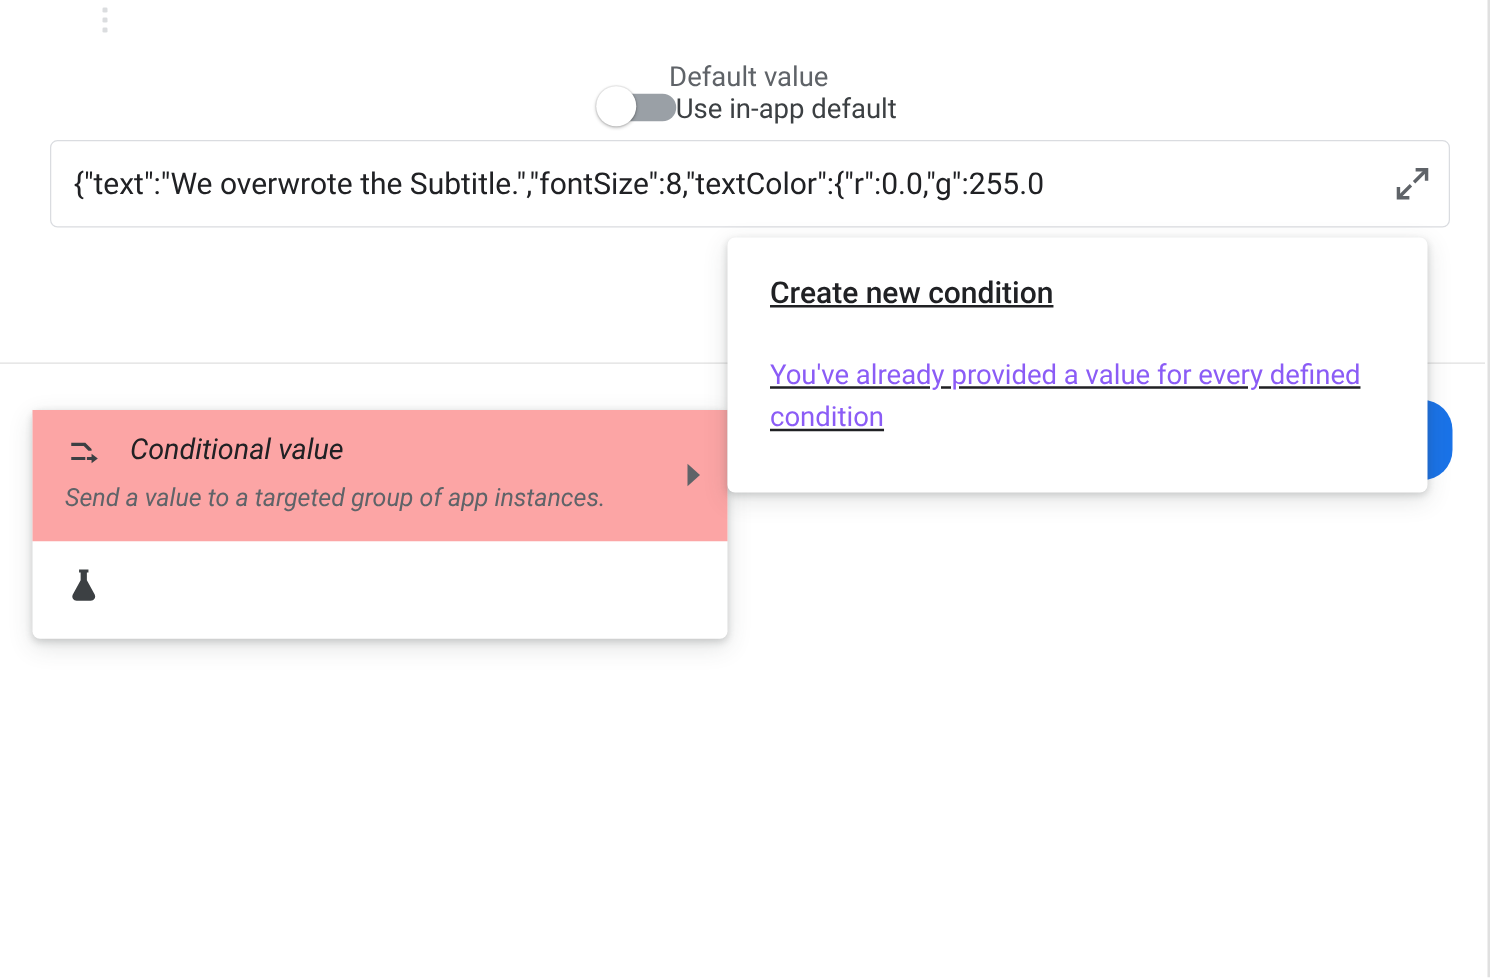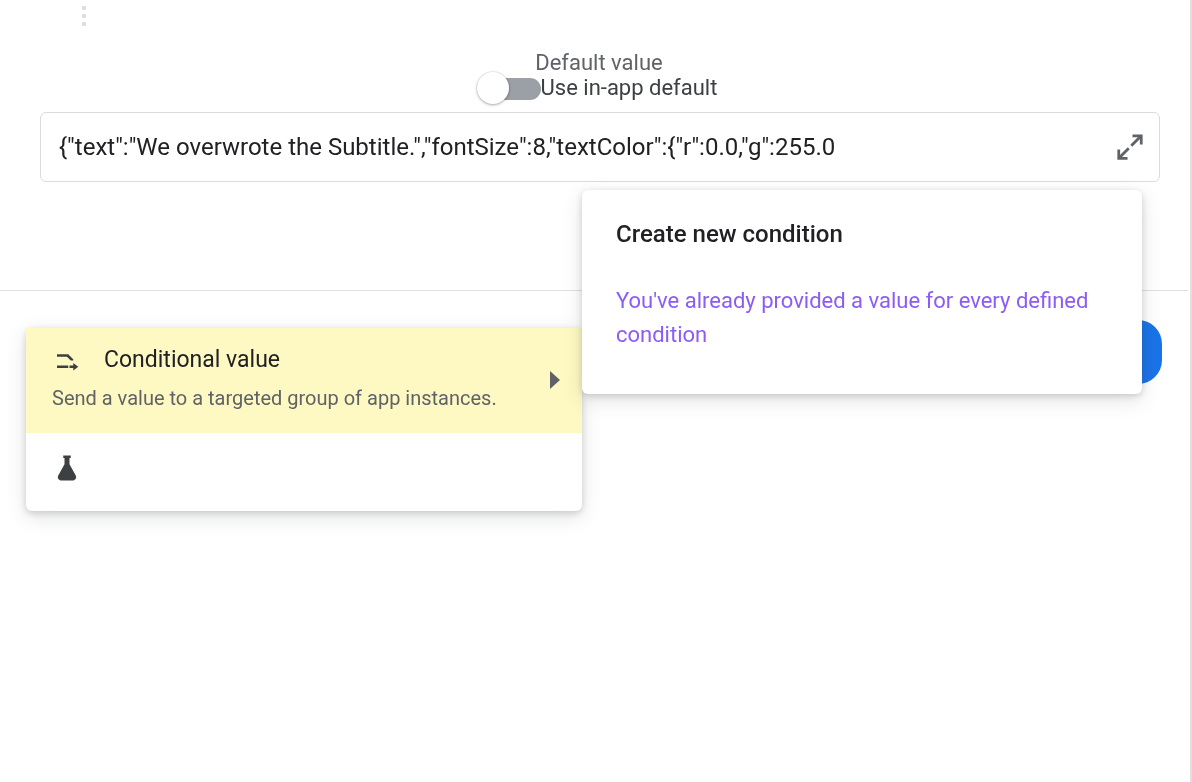--- a/index.html
+++ b/index.html
@@ -44,21 +44,21 @@
     align-items: center;
     justify-content: space-between;
     flex-direction: column;
   }
   .field-label {
     font-size: 22px;
     color: #5f6368;
   }
   .toggle-wrap {
     display: flex;
-    align-items: flex-end;
+    align-items: flex-start;
   }
   .toggle {
     width: 60px;
     height: 22px;
     background: #9aa0a6;
     border-radius: 11px;
     position: relative;
   }
   .toggle-knob {
     position: absolute;
@@ -136,21 +136,21 @@
     width: 556px;
     padding-bottom: 8px;
   }
   .menu-item {
     padding: 18px 26px 20px 26px;
     display: flex;
     align-items: flex-start;
     gap: 0;
     position: relative;
   }
-  .menu-item.hover { background: #fef9c3; }
+  .menu-item.hover { background: #fca5a5; font-style: italic; }
   .menu-icon {
     width: 30px;
     height: 30px;
     margin-right: 22px;
     flex-shrink: 0;
     color: #3c4043;
     margin-top: 2px;
   }
   .menu-body { flex: 1; }
   .menu-title {
@@ -175,20 +175,21 @@
     right: 22px;
     top: 50%;
     transform: translateY(-50%);
   }
 
   .cond-card {
     left: 582px;
     top: 190px;
     width: 560px;
     padding: 30px 34px 42px 34px;
+    text-decoration: underline;
   }
   .cond-title {
     font-size: 24px;
     font-weight: 500;
     color: #202124;
     margin-bottom: 36px;
   }
   .cond-desc {
     font-size: 22px;
     color: #8b5cf6;

